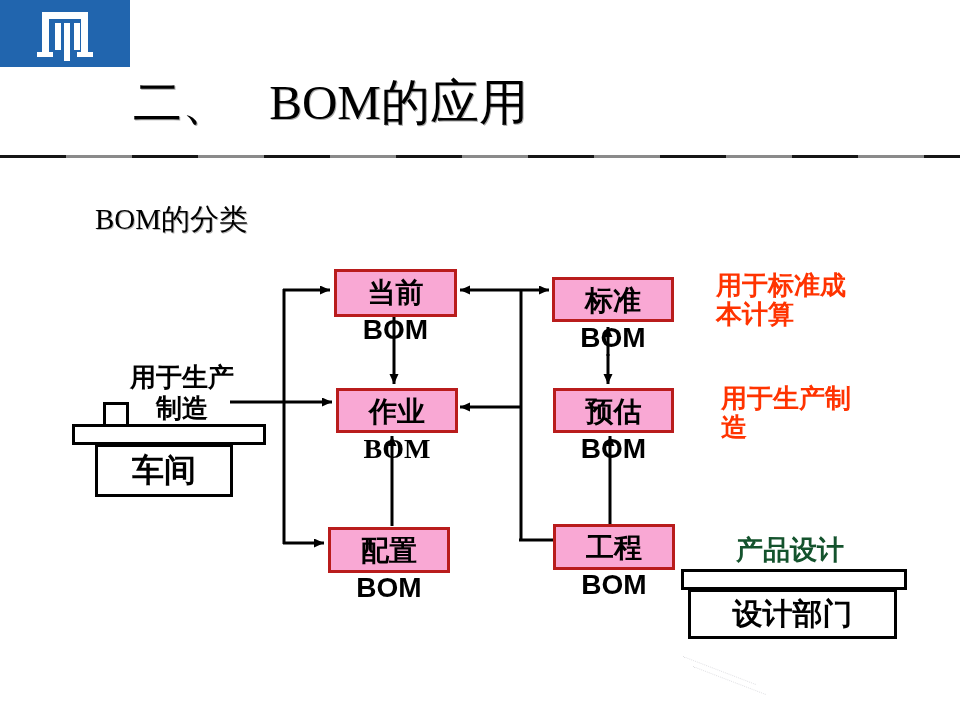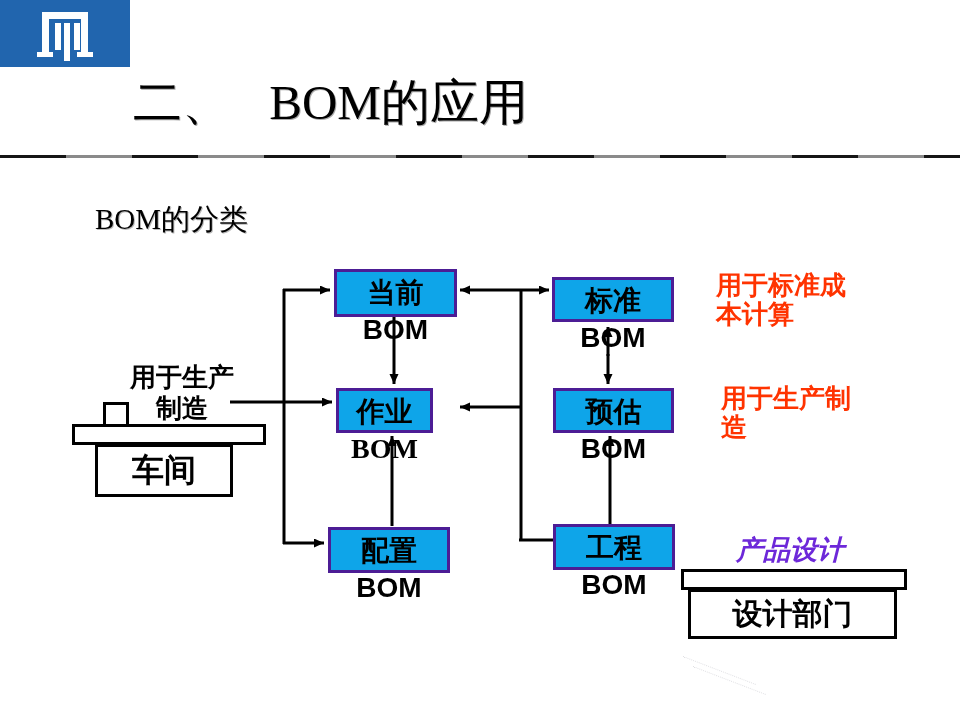--- a/index.html
+++ b/index.html
@@ -12,26 +12,26 @@
 
   
   .title{left:133px;top:70px;font-family:"Liberation Serif",serif;font-size:49px;
          color:#000;word-spacing:26px;text-shadow:1px 1px 0 #aaa;white-space:nowrap;}
   .divider{left:0;top:155px;width:960px;height:3px;
            background:repeating-linear-gradient(90deg,#161616 0 66px,#8a8a8a 66px 132px);}
   .subtitle{left:95px;top:200px;font-family:"Liberation Serif",serif;font-size:29px;
             color:#000;text-shadow:1px 1px 0 #bbb;white-space:nowrap;}
 
   
-  .bbox{box-sizing:border-box;border:3px solid #4c1d95;background:#0ea5e9;z-index:2;}
+  .bbox{box-sizing:border-box;border:3px solid #b91c1c;background:#f9a8d4;z-index:2;}
   .bom-label{position:absolute;top:2px;left:50%;transform:translateX(-50%);width:110px;
              text-align:center;font-weight:bold;font-size:28px;line-height:37px;color:#000;}
   .b-current{left:334px;top:269px;width:123px;height:48px;}
   .b-standard{left:552px;top:277px;width:122px;height:45px;}
-  .b-operation{left:336px;top:388px;width:97px;height:45px;font-family:Liberation Serif, serif;}
+  .b-operation{left:336px;top:388px;width:122px;height:45px;font-family:Liberation Serif, serif;}
   .b-estimate{left:553px;top:388px;width:121px;height:45px;}
   .b-config{left:328px;top:527px;width:122px;height:46px;}
   .b-engineering{left:553px;top:524px;width:122px;height:46px;}
 
   
   .wires{left:0;top:0;z-index:1;}
 
   
   .ent{box-sizing:border-box;border:3px solid #000;background:#fff;z-index:2;}
   .chimney{left:103px;top:402px;width:26px;height:25px;}
@@ -129,18 +129,18 @@
 <div class="abs ent bench1"></div>
 
 <div class="abs ent room2">
   <span class="ent-label">设计部门</span>
 </div>
 <div class="abs ent bench2"></div>
 
 <div class="abs note note-production" style="color: rgb(0, 0, 0);">用于生产制造</div>
 <div class="abs note note-stdcost" style="color: rgb(255, 51, 0);">用于标准成本计算</div>
 <div class="abs note note-quote" style="color: rgb(255, 51, 0);">用于生产制造</div>
-<div class="abs note note-design" style="color: #6d28d9; font-style: italic;">产品设计</div>
+<div class="abs note note-design" style="color: #14532d;">产品设计</div>
 
 <div class="abs watermark">
   <span class="wm1"></span>
     <span class="wm2"></span>
 </div>
 
 </body></html>

